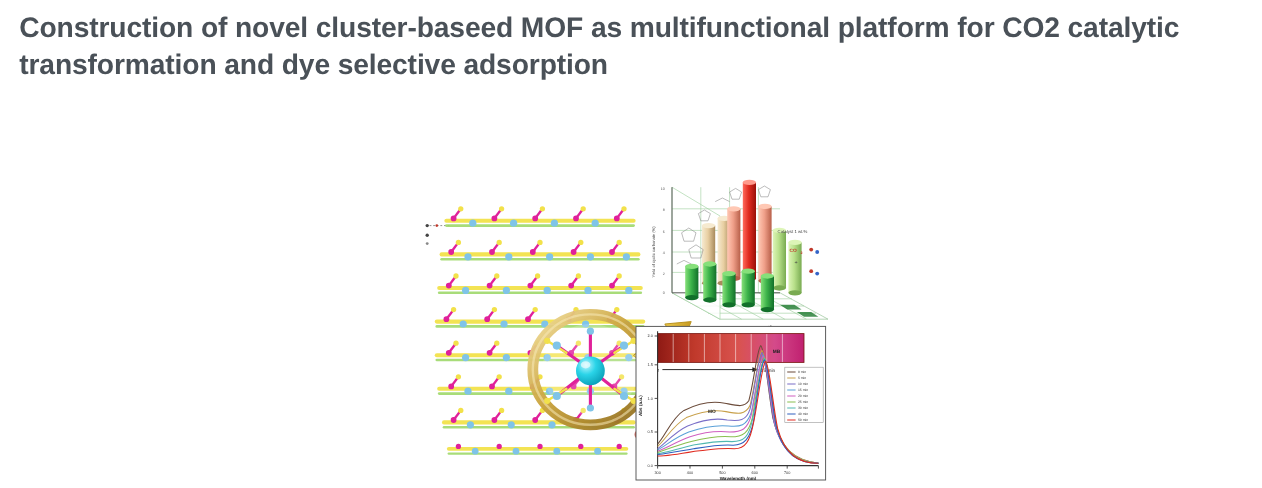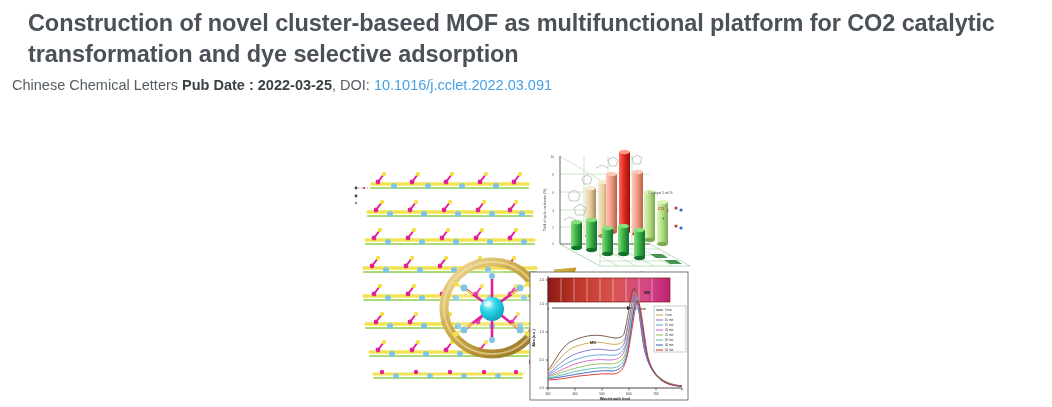--- a/index.html
+++ b/index.html
@@ -24,21 +24,21 @@
   
   .record {
     padding: 8px 10px 0 12px;
   }
   .paper-title {
     font-size: 23.5px;
     font-weight: bold;
     line-height: 1.33;
     color: #4a5158;
     letter-spacing: -0.1px;
-    margin: 0 0 4px 16px;
+    margin: 0 0 4px 4px;
     max-width: 1040px;
   }
   .meta-line {
     font-size: 14.5px;
     color: #555c62;
     line-height: 1.5;
     margin: 1px 0 2px 0;
     white-space: nowrap;
   }
   .journal-name { color: #555c62; }
@@ -72,23 +72,20 @@
 </style>
 </head>
 <body>
 
 <div class="page">
 
   <div class="record">
 
     <h1 class="paper-title">Construction of novel cluster-baseed MOF as multifunctional platform for CO2 catalytic transformation and dye selective adsorption</h1>
 
-    <div class="meta-line">
-      <span class="journal-name">Chinese Chemical Letters</span><span>&nbsp;</span><span class="pubdate-label">Pub Date :</span><span>&nbsp;</span><span class="pubdate-value">2022-03-25</span><span class="comma">,</span><span>&nbsp;</span><span class="doi-label">DOI:</span><span>&nbsp;</span><a class="doi-link">10.1016/j.cclet.2022.03.091</a>
-    </div>
 
 
   </div>
 
   <div class="abstract-figure">
     <svg width="360" height="255" viewBox="0 0 360 255" xmlns="http://www.w3.org/2000/svg">
       <defs>
         <linearGradient id="ringGrad" x1="0" y1="0" x2="1" y2="1">
           <stop offset="0%" stop-color="#f3e0a0"></stop>
           <stop offset="45%" stop-color="#c9a23a"></stop>

